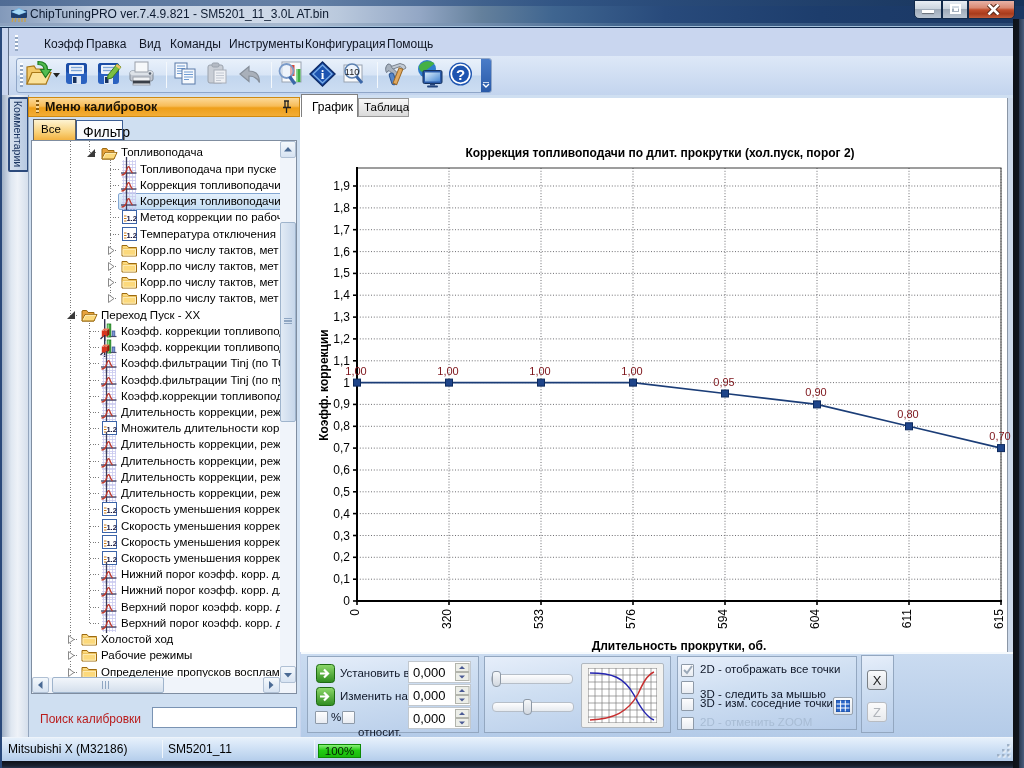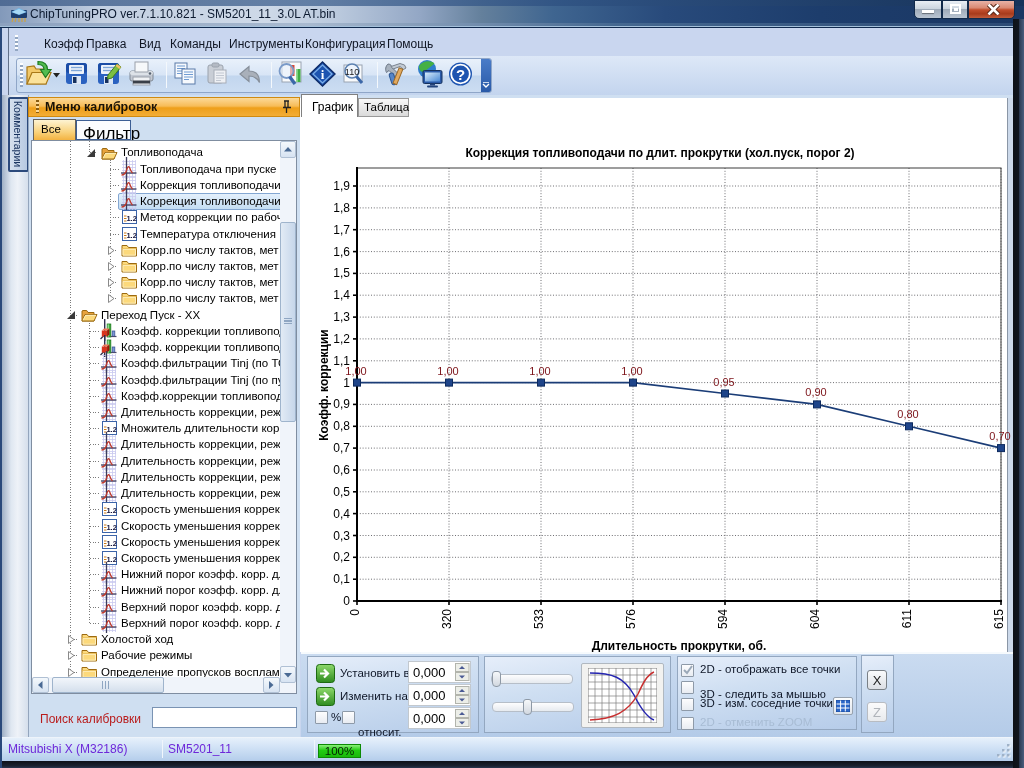--- a/index.html
+++ b/index.html
@@ -16,38 +16,38 @@
 #toolbar { left:16px; top:58px; width:476px; height:35px; border:1px solid #8fa6c8; border-radius:3px;
   background:linear-gradient(#e9f1fb 0%,#d8e5f6 48%,#c2d6ee 52%,#ccddf2 100%); }
 .tsep { position:absolute; top:62px; width:1px; height:26px; background:#9eb0c8; border-right:1px solid #f4f8fc; }
 #leftstrip { left:2px; top:95px; width:26px; height:642px; background:linear-gradient(to right,#9fb0c6 0%,#dfe7f1 35%,#eef2f8 60%,#d5dfec 100%); }
 #commtab { left:8px; top:97px; width:21px; height:75px; background:linear-gradient(to right,#d5e0ee,#b7c9e2); border:2px solid #2c4a7c; border-radius:2px; }
 #commtab span { position:absolute; left:2px; top:2px; font-size:10.5px; color:#16305c; writing-mode:vertical-rl; letter-spacing:0px; }
 #panel { left:28px; top:95px; width:272px; height:642px; background:#cfdff1; border-left:1px solid #93a5bd; }
 #phead { left:28px; top:97px; width:272px; height:20px; background:linear-gradient(#fcd998 0%,#f7bc57 45%,#ee9f1a 55%,#f3ad36 100%); border:1px solid #d08a10;padding-left:12px; }
 #phead b { position:absolute; left:16px; top:2px; font-size:12.5px; color:#1a1206; }
 #tab-vse { position:absolute; left:33px; top:119px; width:43px; height:21px; background:linear-gradient(#fdf3d3 0%,#f9d27c 60%,#f3b341 100%); border:1px solid #67625a; border-bottom:none; font-size:11.5px; padding:3px 0 0 7px; z-index:3; }
-#tab-filtr { position:absolute; left:76px; top:120px; width:55px; height:20px; background:#fbfcfe; border:1px solid #3c5e94; font-size:17px; padding:3px 0 0 6px; }
+#tab-filtr { position:absolute; left:76px; top:120px; width:47px; height:20px; background:#fbfcfe; border:1px solid #3c5e94; font-size:14px; padding:3px 0 0 6px; }
 #treebox { left:31px; top:140px; width:266px; height:554px; background:#fff; border:1px solid #7f8da0; overflow:hidden; }
 .trow { position:absolute; height:16px; font-size:11.5px; color:#000; white-space:nowrap; line-height:16px; }
 .dotv { position:absolute; width:1px; background-image:repeating-linear-gradient(to bottom,#7a7a7a 0 1px,transparent 1px 2.6px); }
 .doth { position:absolute; height:1px; background-image:repeating-linear-gradient(to right,#7a7a7a 0 1px,transparent 1px 2.6px); }
 #searchlab { left:40px; top:712px; font-size:12px; color:#b91c1c; }
 #searchinput { left:152px; top:707px; width:145px; height:21px; background:#fff; border:1px solid #7a93b3; }
 #rightpane { left:300px; top:95px; width:708px; height:557px; background:#fff; }
 #rtopstrip { left:300px; top:95px; width:714px; height:3px; background:#cfdff1; }
 #tab-grafik { left:301px; top:94px; width:57px; height:23px; background:#fff; border:1px solid #808080; border-bottom:none; font-size:12px; padding:5px 0 0 10px; }
 #tab-tablica { left:358px; top:98px; width:51px; height:19px; background:linear-gradient(#f8f8f8,#dadada); border:1px solid #999; font-size:11.5px; padding:2px 0 0 5px; }
 #botpanel { left:301px; top:652px; width:713px; height:85px; background:linear-gradient(#cadbf0,#b4cbe8); border-top:2px solid #f6fafd; }
 .group { position:absolute; border:1px solid #93a7c0; background:linear-gradient(170deg,#e6eefa 0%,#cfdff2 40%,#b6cce9 100%); }
 .blab { position:absolute; font-size:11.5px; color:#0e1627; white-space:nowrap; }
 .spin { position:absolute; width:63px; height:22px; background:#fff; border:1px solid #c2c8ce; font-size:13px; color:#000; padding:3px 0 0 4px; }
 .cb { position:absolute; width:13px; height:13px; background:linear-gradient(#fdfdfe,#e8ecf2); border:1px solid #8e9aa8; border-radius:1px; }
 #statusbar { left:2px; top:737px; width:1017px; height:24px; background:linear-gradient(#e6f0fb 0%,#cfe1f5 45%,#b4cdeb 100%); border-top:1px solid #eef4fb; }
-.scell { position:absolute; top:742px; font-size:12px; color:#6d28d9; }
+.scell { position:absolute; top:742px; font-size:12px; color:#000000; }
 .svline { position:absolute; top:740px; width:1px; height:18px; background:#8fa6c2; border-right:1px solid #f0f6fc; }
 #botborder { left:0; top:761px; width:1024px; height:7px; background:linear-gradient(#0d1119,#1a2230 70%,#2a3750); }
 #rightborder { left:1013px; top:19px; width:11px; height:749px; background:linear-gradient(to right,#0d1117 0%,#10151d 50%,#2e3d56 60%,#4a5d7c 100%); }
 #leftborder { left:0; top:28px; width:2px; height:740px; background:#29497b; }
 </style></head><body>
 <div class="abs" id="titlebar">
     <div class="abs gloss"></div>
     <div class="abs bot"></div>
     <div class="abs" style="left:0;top:26px;width:1024px;height:1px;background:#a4c0da"></div>
     <div class="abs" style="left:0;top:27px;width:1024px;height:1px;background:#10294e"></div>
@@ -57,21 +57,21 @@
 <path d="M2 6 L10 2 L18 6 L10 9 Z" fill="#6fb6e8"></path>
 <path d="M3 6 L10 3 L17 6 L10 8.4 Z" fill="#a8d8f4"></path>
 <g stroke="#caa24a" stroke-width="1.3">
       <line x1="4" y1="12" x2="3" y2="16"></line>
       <line x1="7" y1="12" x2="6" y2="16"></line>
       <line x1="10" y1="12" x2="10" y2="16"></line>
       <line x1="13" y1="12" x2="13" y2="16"></line>
       <line x1="16" y1="12" x2="16" y2="16"></line>
     </g>
   </svg>
-<div class="abs" id="titletext">ChipTuningPRO ver.7.1.10.821 - SM5201_11_3.0L AT.bin</div>
+<div class="abs" id="titletext">ChipTuningPRO ver.7.4.9.821 - SM5201_11_3.0L AT.bin</div>
 <div class="wbtn" style="left:914px;width:28px;border-radius:0 0 0 5px"></div>
 <div class="wbtn" style="left:942px;width:26px"></div>
 <div class="wbtn" style="left:968px;width:47px;border-radius:0 0 5px 0;background:linear-gradient(#e8b2a6 0%,#d98a74 40%,#c24f2e 52%,#a83b1c 75%,#c05c3c 100%)"></div>
 <div class="abs" style="left:922px;top:10px;width:12px;height:3px;background:#fff;box-shadow:0 1px 1px #00000066"></div>
 <div class="abs" style="left:950px;top:4px;width:11px;height:10px;border:2px solid #fff"></div>
 <div class="abs" style="left:953.5px;top:7.5px;width:4px;height:3px;background:#fff"></div>
 <svg class="abs" style="left:987px;top:4px" width="13" height="11">
     <path d="M1.5 0.5 L11.5 10.5 M11.5 0.5 L1.5 10.5" stroke="#5a2a1a" stroke-width="4.6" fill="none"></path>
     <path d="M1.5 0.5 L11.5 10.5 M11.5 0.5 L1.5 10.5" stroke="#fff" stroke-width="2.6" fill="none"></path>
   </svg>

